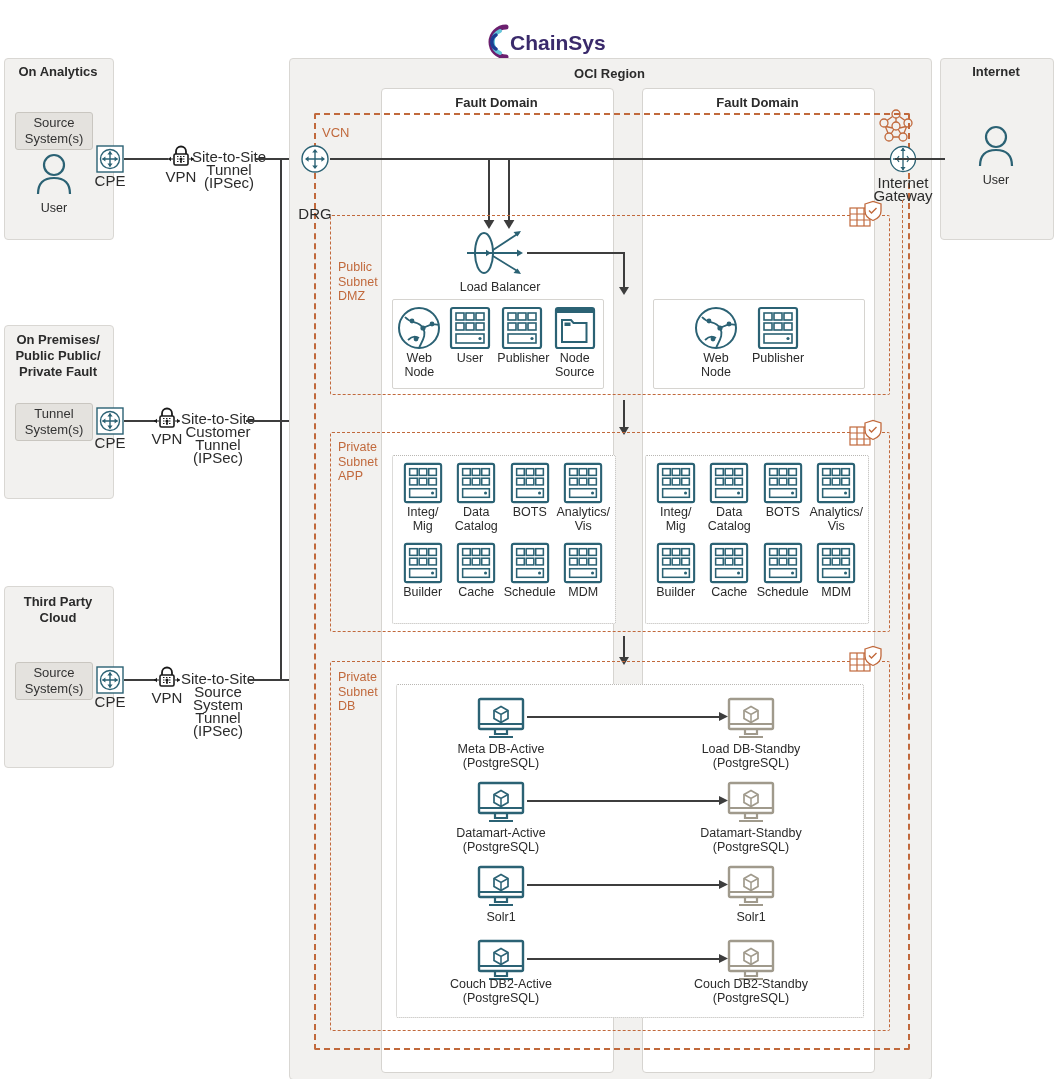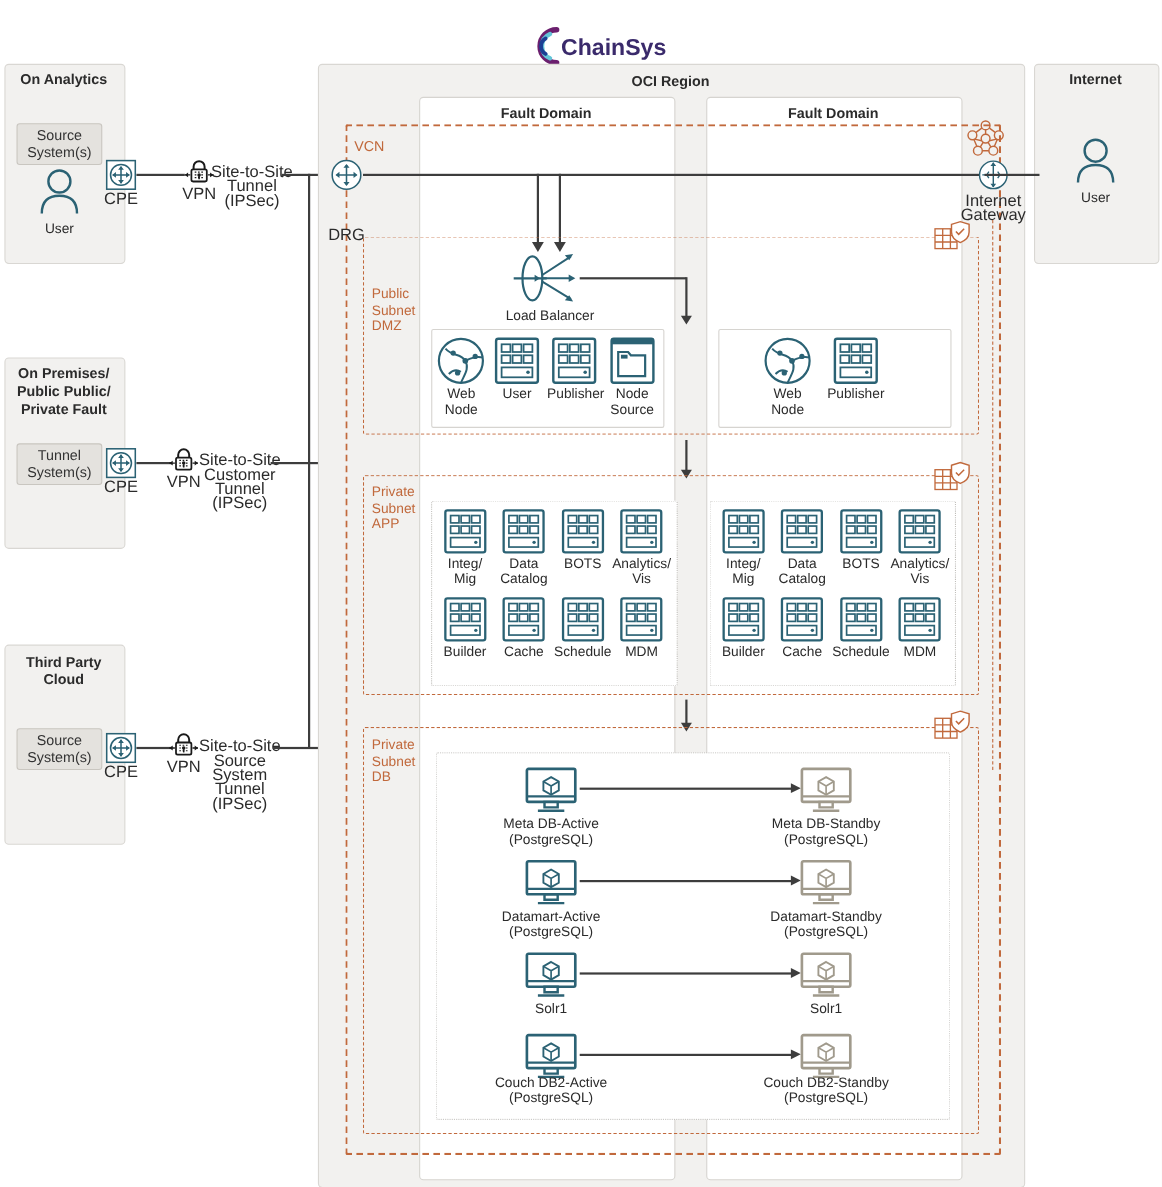--- a/index.html
+++ b/index.html
@@ -816,21 +816,21 @@
 <div class="abs" style="left:726px;top:697px;">
   <svg width="50" height="44" viewBox="0 0 50 44">
     <rect x="3" y="2" width="44" height="30" rx="1.5" fill="#ffffff" stroke="#a09a8c" stroke-width="2.4"></rect>
     <path d="M3 27 h44" stroke="#a09a8c" stroke-width="2"></path>
     <path d="M25 9.5 l7 4 v8 l-7 4 l-7 -4 v-8 z" fill="none" stroke="#a09a8c" stroke-width="1.7"></path>
     <path d="M18 13.5 l7 4 l7 -4 M25 17.5 v8" fill="none" stroke="#a09a8c" stroke-width="1.5"></path>
     <path d="M19 32 h12 v5 h-12 z M13 40 h24" fill="none" stroke="#a09a8c" stroke-width="2.2"></path>
   </svg>
 </div>
 <div class="abs node-label" style="left:681px;top:742px;width:140px;">
-  <div>Meta DB-Standby</div>
+  <div>Load DB-Standby</div>
   <div>(PostgreSQL)</div>
 </div>
 
 <div class="abs" style="left:476px;top:781px;">
   <svg width="50" height="44" viewBox="0 0 50 44">
     <rect x="3" y="2" width="44" height="30" rx="1.5" fill="#ffffff" stroke="#2b6274" stroke-width="2.4"></rect>
     <path d="M3 27 h44" stroke="#2b6274" stroke-width="2"></path>
     <path d="M25 9.5 l7 4 v8 l-7 4 l-7 -4 v-8 z" fill="none" stroke="#2b6274" stroke-width="1.7"></path>
     <path d="M18 13.5 l7 4 l7 -4 M25 17.5 v8" fill="none" stroke="#2b6274" stroke-width="1.5"></path>
     <path d="M19 32 h12 v5 h-12 z M13 40 h24" fill="none" stroke="#2b6274" stroke-width="2.2"></path>

